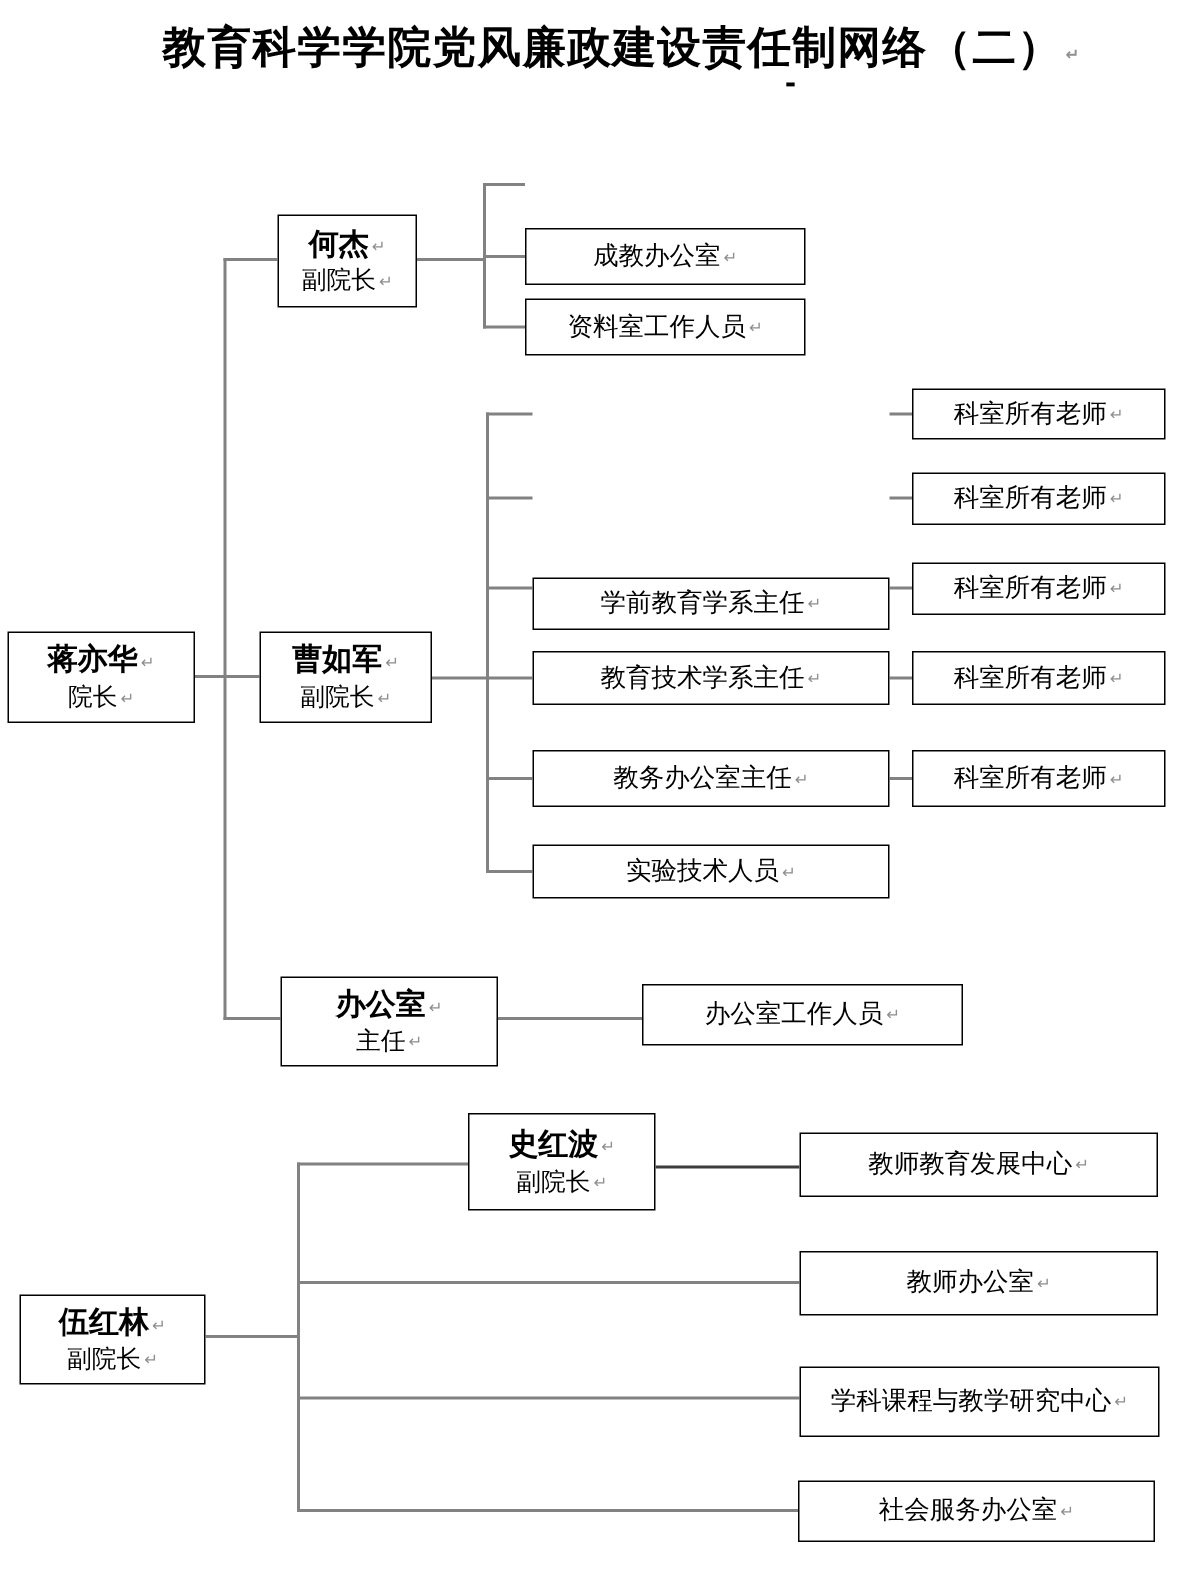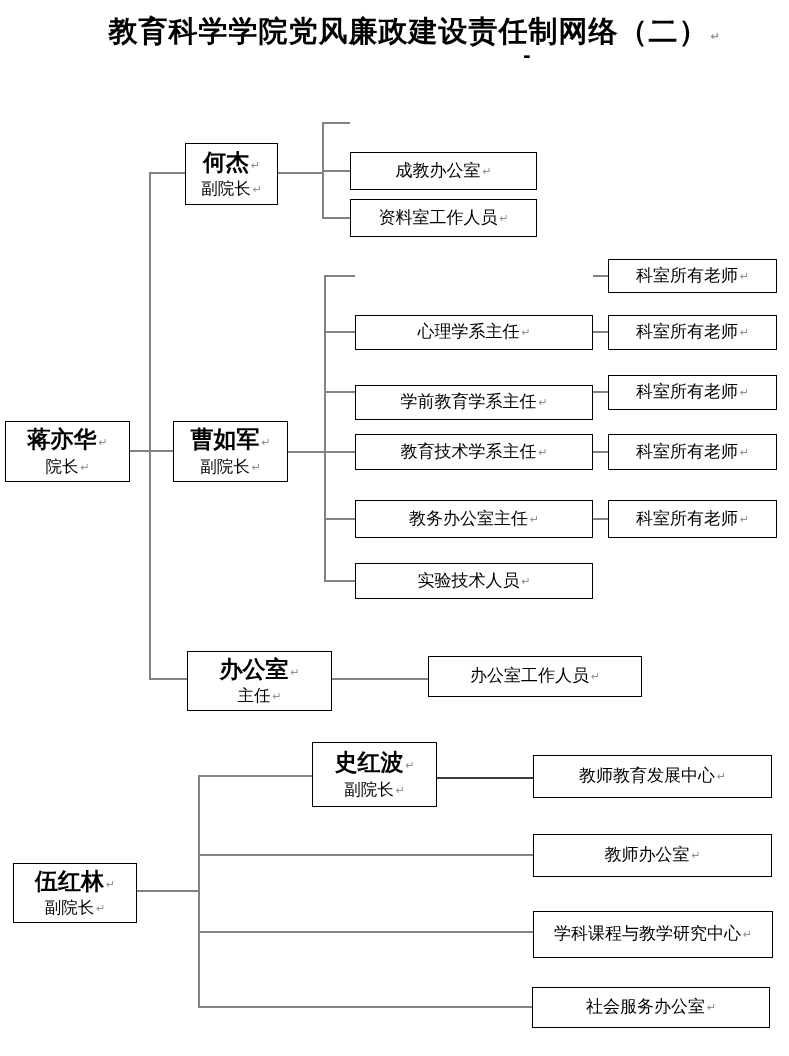--- a/index.html
+++ b/index.html
@@ -16,21 +16,21 @@
     position:absolute;left:512px;top:42px;width:30px;text-align:center;
     font-weight:bold;font-size:22px;font-family:"Liberation Sans",sans-serif;
   }
   .box{
     position:absolute;border:1.5px solid #000;background:#fff;box-sizing:border-box;
     display:flex;flex-direction:column;align-items:center;justify-content:center;
     text-align:center;line-height:1.32;
   }
   .single{font-size:17px;}
   .bline{white-space:nowrap;}
-  .name{font-weight:bold;font-size:23px;}
+  .name{font-weight:bold;font-size:20px;}
   .role{font-size:16.5px;}
   .cr{
     font-family:"DejaVu Sans",sans-serif;font-size:11px;color:#8f8f8f;
     margin-left:2px;vertical-align:1px;
   }
   .hline,.vline{position:absolute;background:#828282;}
   .hline{height:2px;}
   .vline{width:2px;}
   .hline.thin{height:1.5px;background:#3c3c3c;}
 </style>
@@ -88,23 +88,20 @@
   </div>
   <div class="box single" style="left:350px;top:199px;width:187px;height:38px;">
     <div class="bline"><span>资料室工作人员</span><span class="cr">↵</span></div>
   </div>
 
   <div class="box person" style="left:173px;top:421px;width:115px;height:61px;">
     <div class="bline"><span class="name">曹如军</span><span class="cr">↵</span></div>
     <div class="bline"><span class="role">副院长</span><span class="cr">↵</span></div>
   </div>
 
-  <div class="box single" style="left:355px;top:315px;width:238px;height:35px;">
-    <div class="bline"><span>心理学系主任</span><span class="cr">↵</span></div>
-  </div>
   <div class="box single" style="left:355px;top:375px;width:238px;height:35px;margin-top:10px;">
     <div class="bline"><span>学前教育学系主任</span><span class="cr">↵</span></div>
   </div>
   <div class="box single" style="left:355px;top:434px;width:238px;height:36px;">
     <div class="bline"><span>教育技术学系主任</span><span class="cr">↵</span></div>
   </div>
   <div class="box single" style="left:355px;top:500px;width:238px;height:38px;text-align:right;">
     <div class="bline"><span>教务办公室主任</span><span class="cr">↵</span></div>
   </div>
   <div class="box single" style="left:355px;top:563px;width:238px;height:36px;">

